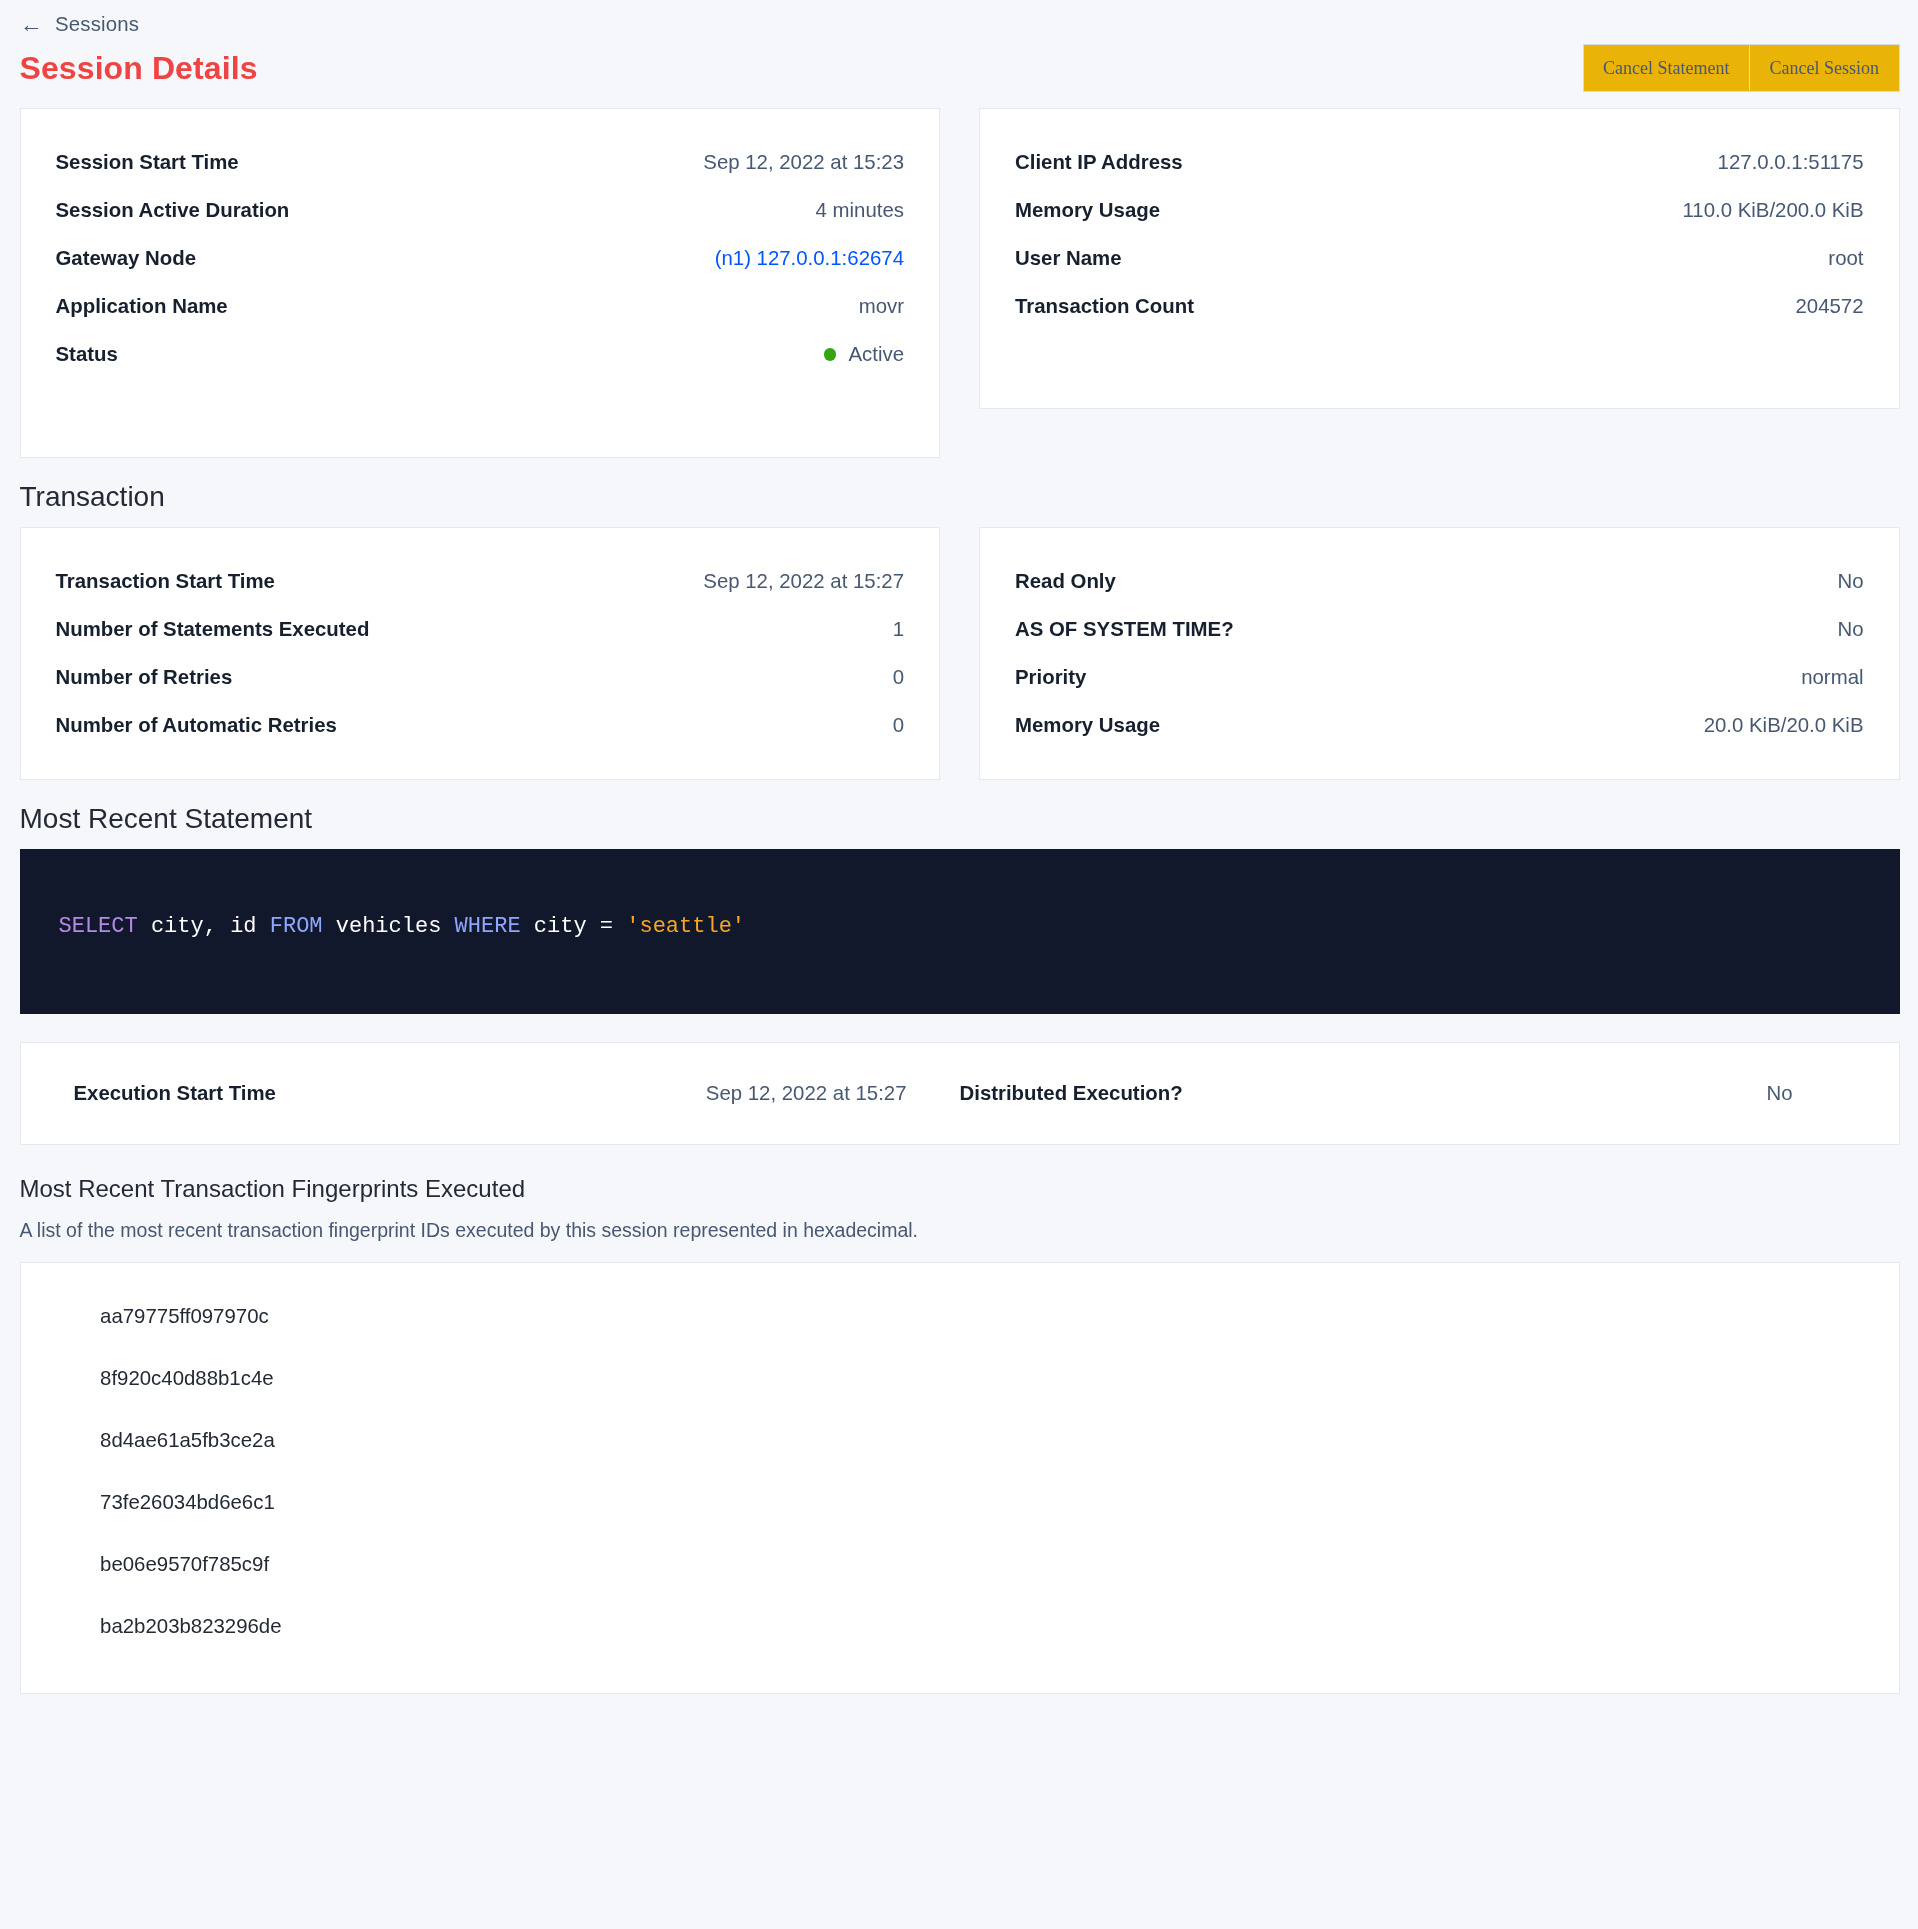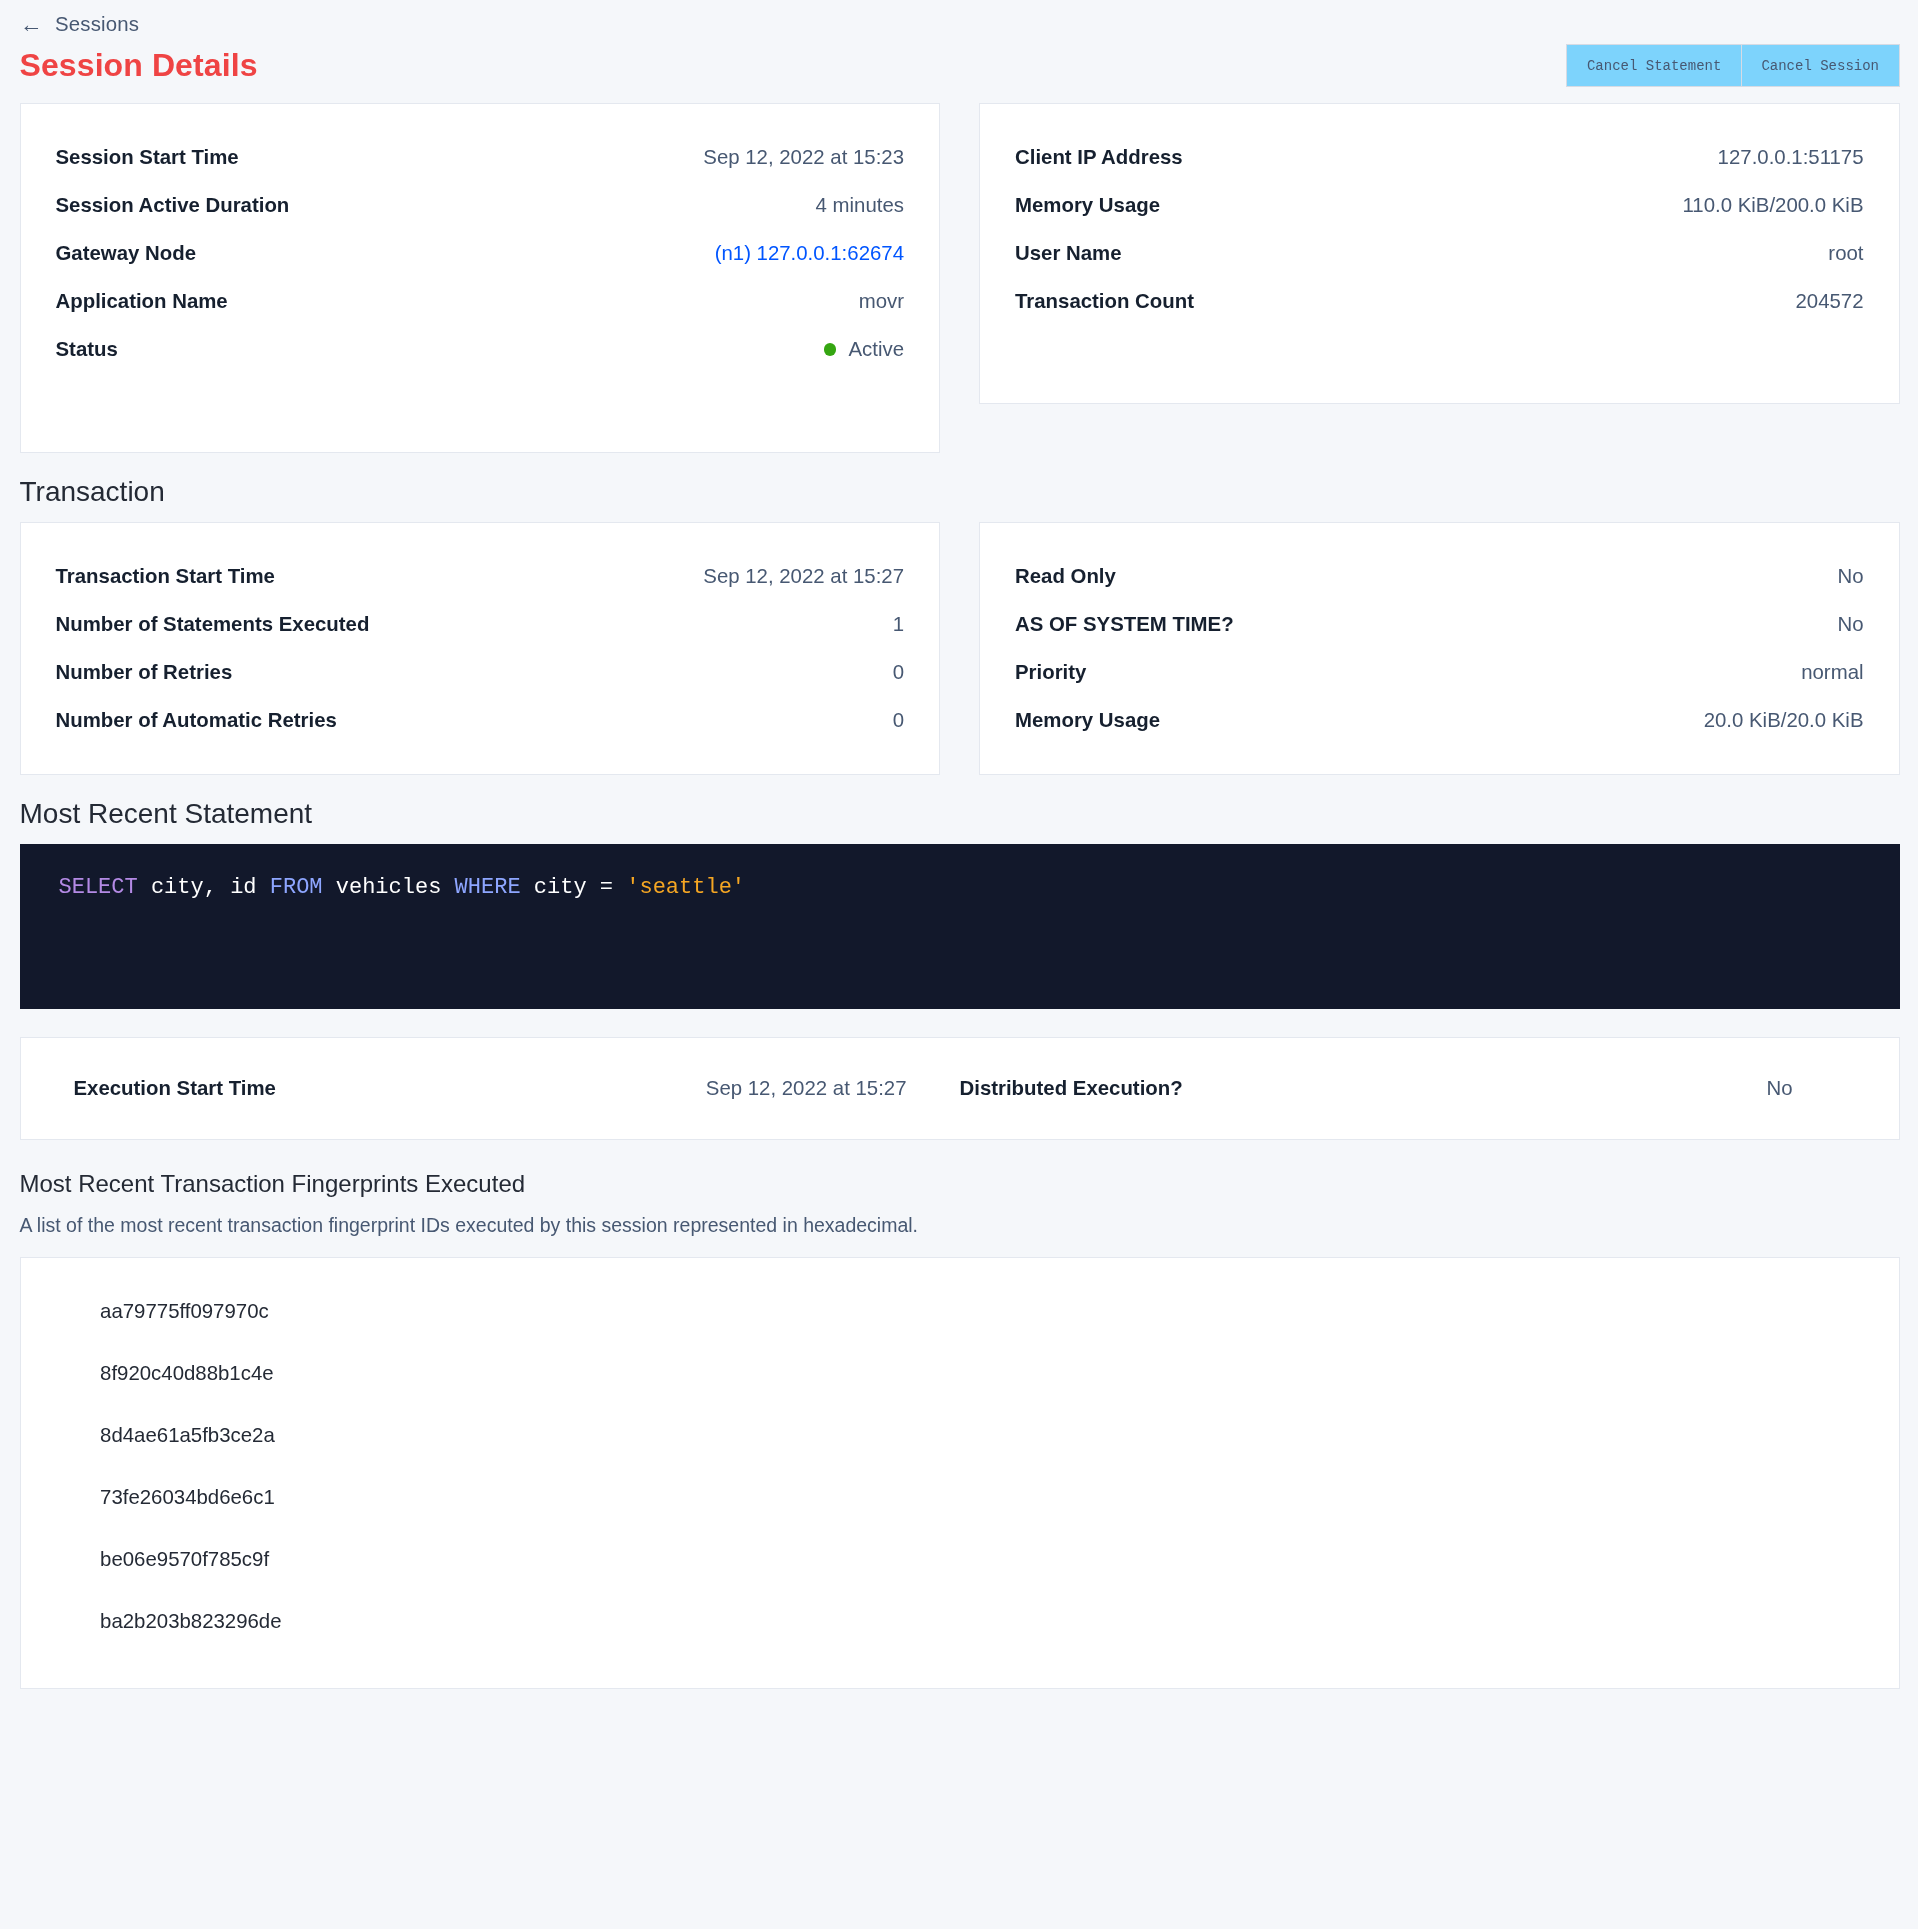--- a/index.html
+++ b/index.html
@@ -38,27 +38,27 @@
     padding: 5.3px 0 16px 0;
   }
   .page-title {
     font-size: 32px;
     font-weight: bold;
     color: #ef4444;
     letter-spacing: 0.1px;
   }
   .btn-group { display: flex; gap: 0; }
   .btn {
-    background: #7dd3fc;
+    background: #eab308;
     border: 0.9px solid #d6dbe4;
     color: #475872;
-    font-size: 14px;
+    font-size: 18px;
     padding: 12.4px 19.5px;
     cursor: pointer;
-    font-family: Liberation Mono, monospace;
+    font-family: Liberation Serif, serif;
   }
   .btn + .btn { border-left: none; }
 
   .cards-row {
     display: flex;
     gap: 39px;
     margin-bottom: 10.6px;
   }
   .card {
     background: #ffffff;
@@ -103,21 +103,21 @@
     font-size: 28px;
     color: #242a35;
     margin: 23px 0 14px 0;
   }
 
   .sql-block {
     background: #12182b;
     color: #ffffff;
     font-family: "Liberation Mono", monospace;
     font-size: 22px;
-    padding: 26px 39px;
+    padding: 60px 39px;
     min-height: 165px;
     line-height: 1.6;
     margin-bottom: 28px;
   }
   .kw { color: #b48ae5; }
   .kw2 { color: #8ea6ff; }
   .str { color: #f5a623; }
   .plain { color: #ffffff; }
 
   .exec-card {

